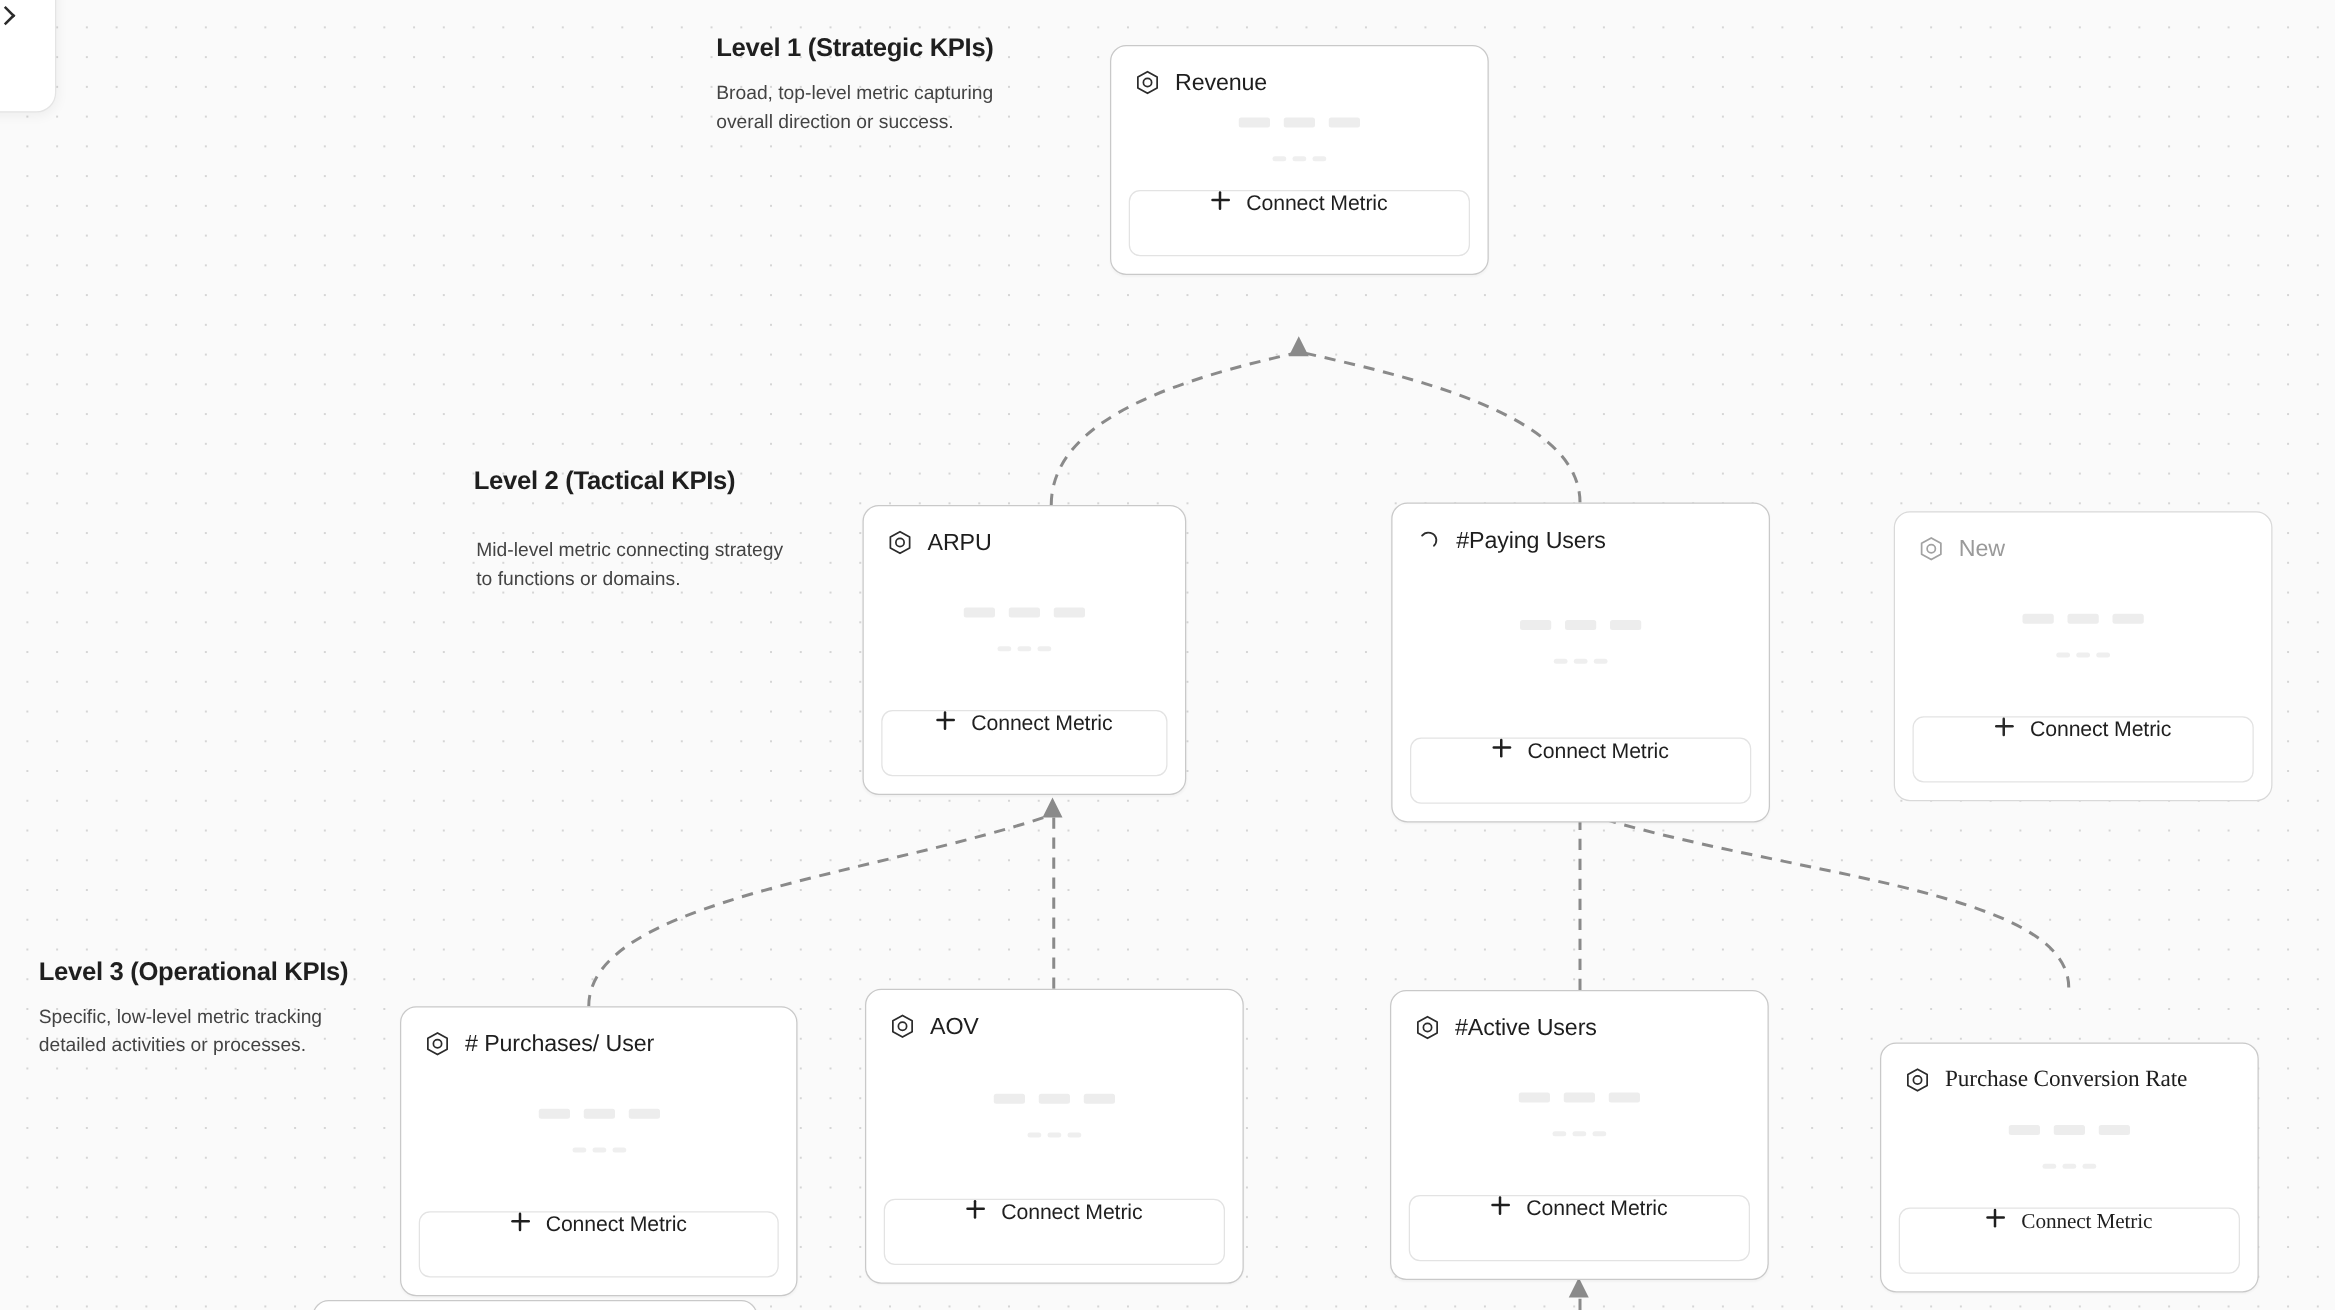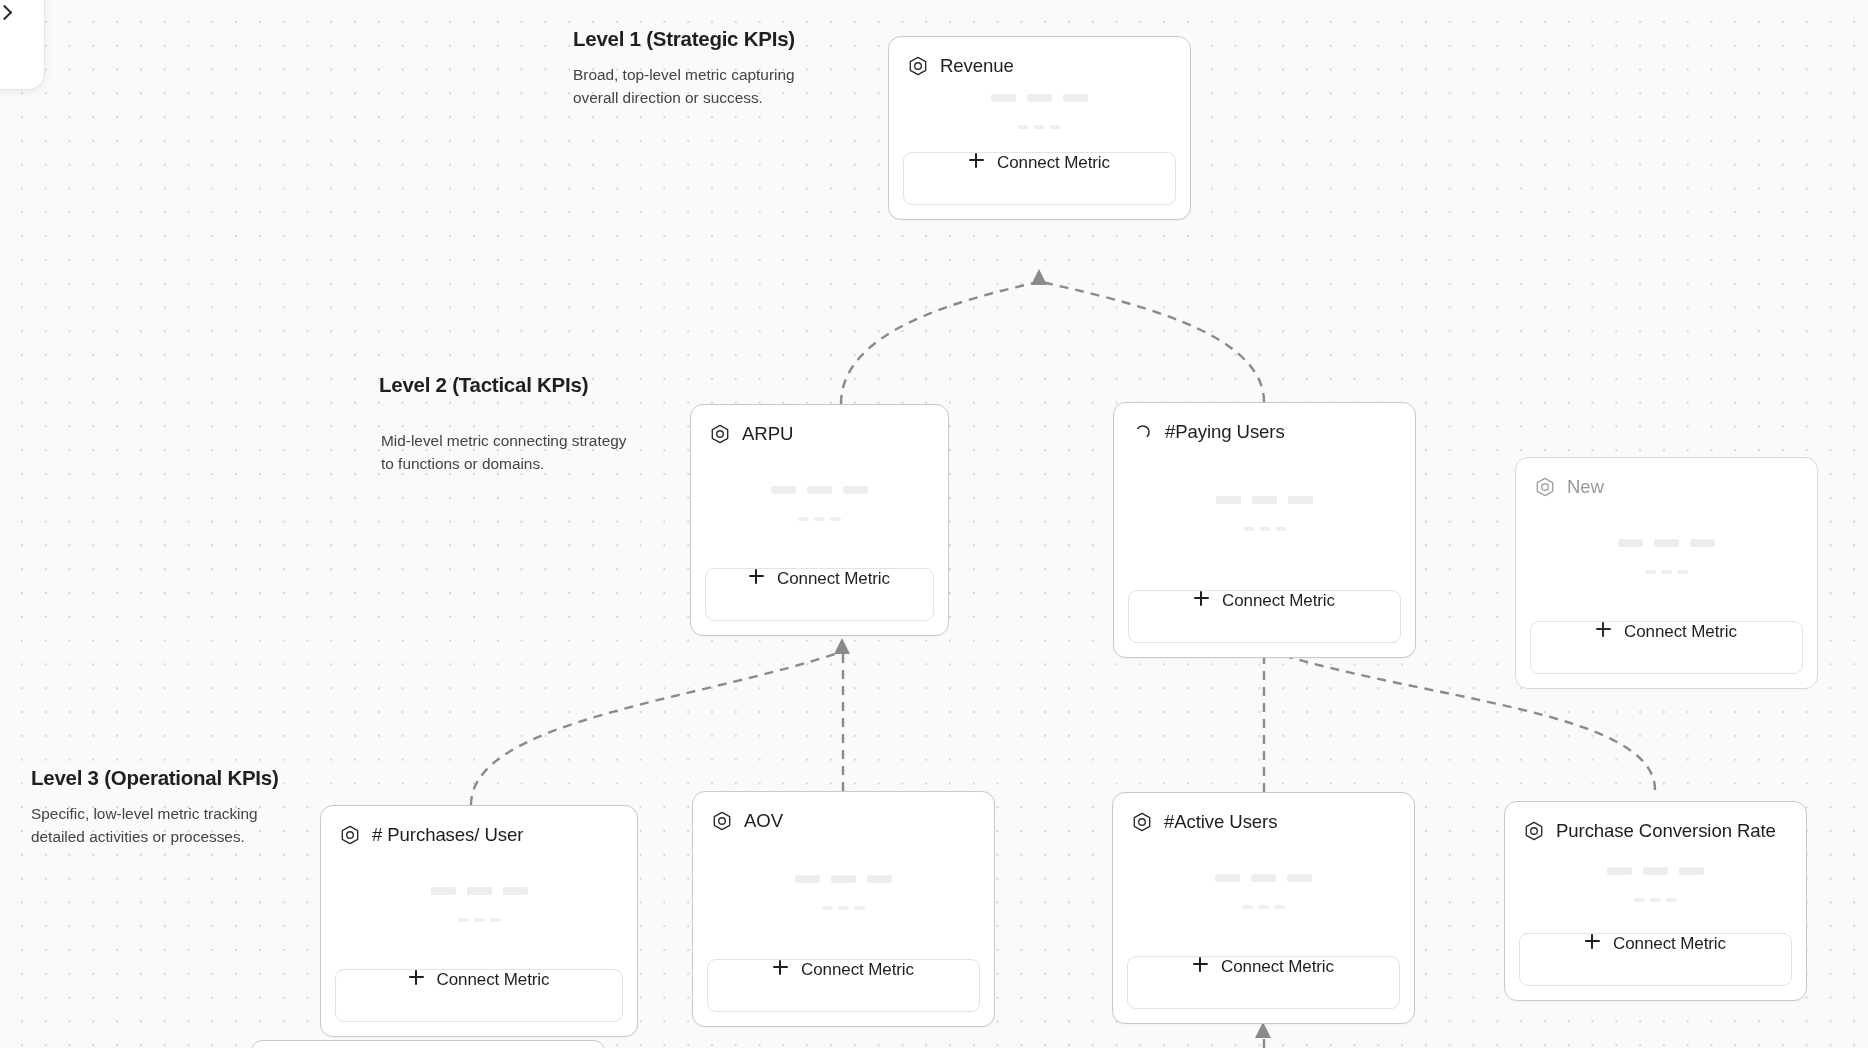--- a/index.html
+++ b/index.html
@@ -96,21 +96,20 @@
     border-radius: 13px;
     z-index: 4;
     display: flex;
     flex-direction: column;
     padding: 14px 14px 14px 14px;
     box-shadow: 0 1px 2px rgba(0,0,0,0.035);
   }
   .card.muted {
     border-color: #d9d9d9;
     box-shadow: none;
-    margin-top: 48px;
   }
 
   .card-head {
     display: flex;
     align-items: center;
     gap: 11px;
     padding: 4px 2px 0 4px;
   }
   .card-title {
     font-size: 18.6px;
@@ -204,21 +203,21 @@
 
   
   #card-revenue       { left: 888px;  top: 36px;  width: 303px; height: 184px; }
   #card-arpu          { left: 690px;  top: 404px; width: 259px; height: 232px; }
   #card-paying-users  { left: 1113px; top: 402px; width: 303px; height: 256px; }
   #card-new           { left: 1515px; top: 409px; width: 303px; height: 232px; }
 
   #card-purchases     { left: 320px;  top: 805px; width: 318px; height: 232px; }
   #card-aov           { left: 692px;  top: 791px; width: 303px; height: 236px; }
   #card-active-users  { left: 1112px; top: 792px; width: 303px; height: 232px; }
-  #card-pcr           { left: 1504px; top: 801px; width: 303px; height: 200px; }
+  #card-pcr           { left: 1504px; top: 834px; width: 303px; height: 200px; font-family: Liberation Serif, serif; }
 
   
   #card-partial-bottom {
     left: 250px;
     top: 1040px;
     width: 356px;
     height: 120px;
     border-radius: 13px;
     z-index: 4;
   }

